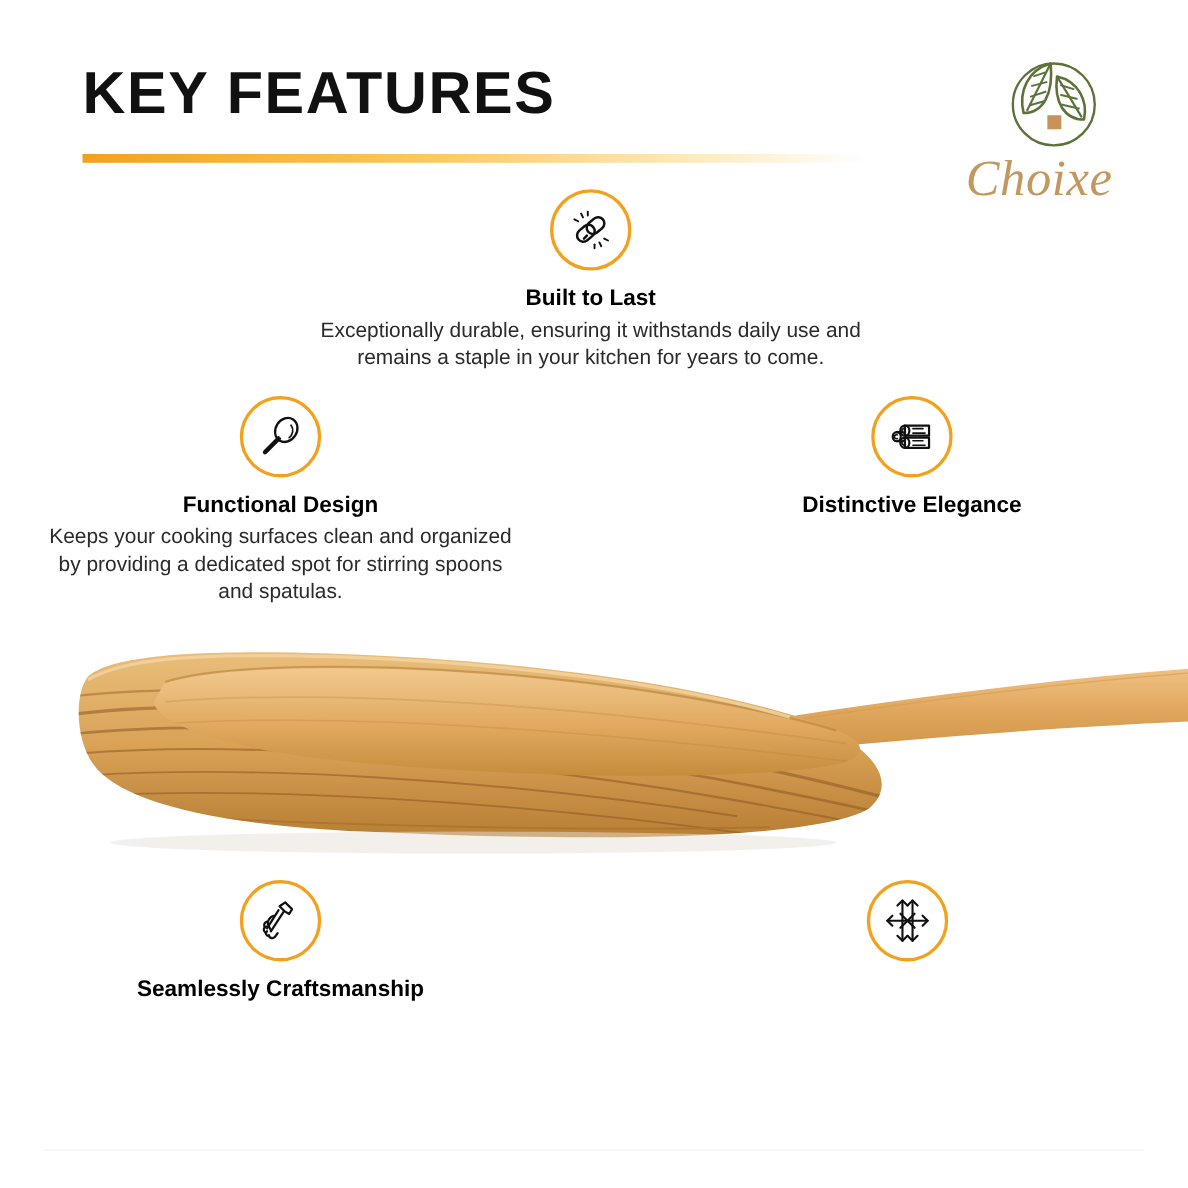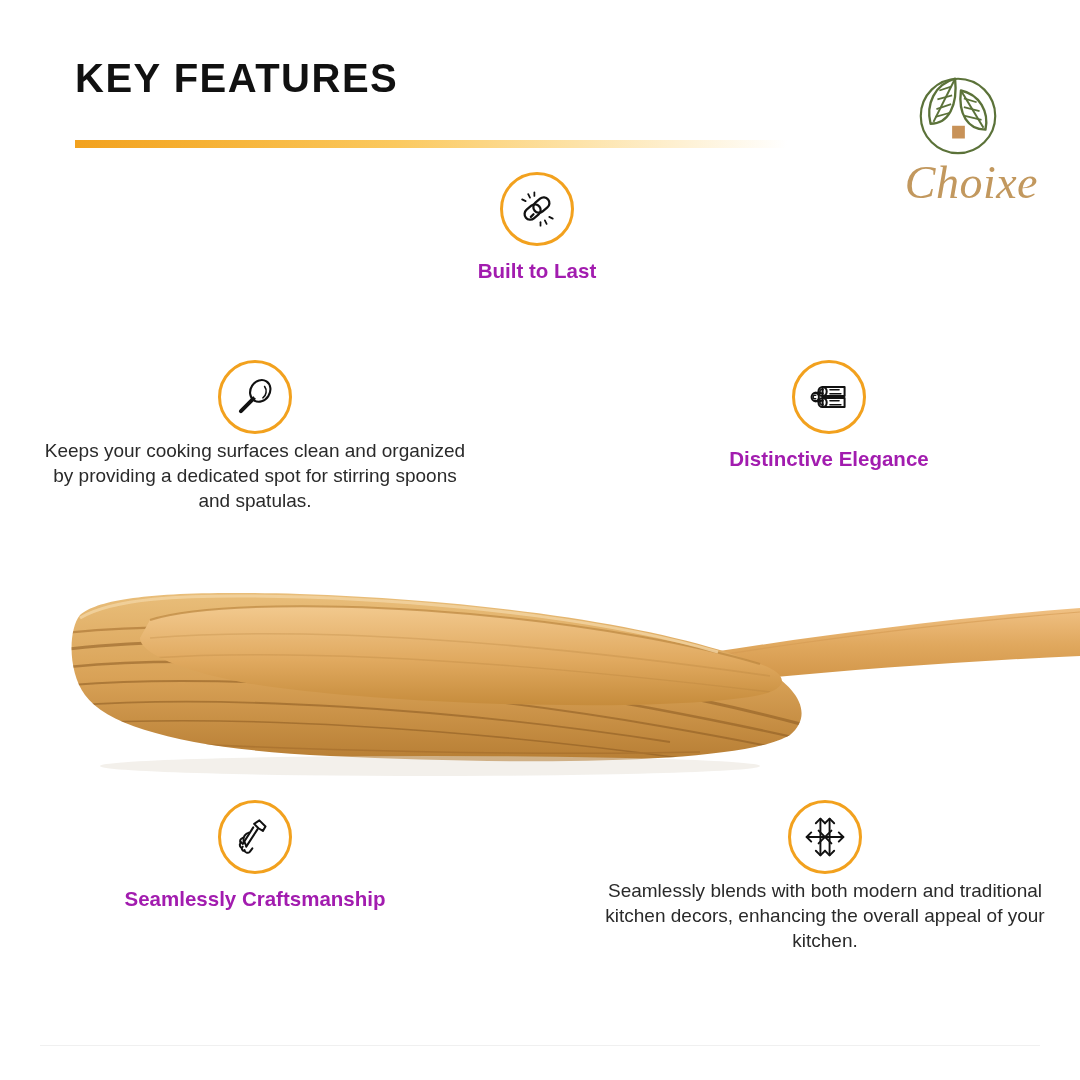--- a/index.html
+++ b/index.html
@@ -9,39 +9,39 @@
     font-family:"Liberation Sans", sans-serif;
     color:#1a1a1a;
     position:relative;
     overflow:hidden;
   }
 
   
   #page-title {
     position:absolute;
     left:75px; top:58px;
-    font-size:40px;
+    font-size:54px;
     font-weight:bold;
     letter-spacing:1.5px;
     color:#111111;
     line-height:1;
   }
   #title-divider {
     position:absolute;
     left:75px; top:140px;
     width:712px; height:8px;
     background:linear-gradient(to right, #F2A11E 0%, #F6B134 18%, #FBC95F 45%, #FDE2A6 70%, #FFFFFF 100%);
   }
 
   
   #brand-logo {
     position:absolute;
-    right:42px; top:65px;
+    right:42px; top:44px;
     width:160px;
-    text-align:right;
+    text-align:left;
   }
   #brand-logo .mark { display:block; margin:0 auto; }
   #brand-wordmark {
     display:block;
     margin-top:-4px;
     font-family:"Liberation Serif", serif;
     font-style:italic;
     font-size:46px;
     color:#C2985E;
     letter-spacing:0.5px;
@@ -57,21 +57,21 @@
     display:flex;
     align-items:center;
     justify-content:center;
     margin:0 auto;
     background:#ffffff;
   }
   .feature .f-title {
     margin-top:13px;
     font-size:20.5px;
     font-weight:bold;
-    color:#a21caf;
+    color:#000000;
     text-align:center;
     line-height:1.2;
   }
   .feature .f-desc {
     margin-top:4px;
     font-size:19px;
     font-weight:300;
     color:#2a2a2a;
     text-align:center;
     line-height:1.32;
@@ -186,32 +186,34 @@
         <path d="M16 11 L14 7"></path>
           <path d="M11 15 L7 13"></path>
           <path d="M21 9 L21 5"></path>
         <path d="M33 37 L35 41"></path>
           <path d="M38 33 L42 35"></path>
           <path d="M28 39 L28 43"></path>
       </g>
     </svg>
   </div>
   <div class="f-title">Built to Last</div>
+  <div class="f-desc">Exceptionally durable, ensuring it withstands daily use and remains a staple in your kitchen for years to come.</div>
 </div>
 
 <div class="feature" id="feature-func">
   <div class="icon-circle">
     <svg width="42" height="42" viewBox="0 0 48 48">
       <g fill="none" stroke="#111" stroke-width="2.4" stroke-linecap="round" stroke-linejoin="round">
         <ellipse cx="30" cy="17" rx="11" ry="13" transform="rotate(33 30 17)"></ellipse>
         <path d="M23.5 26 L9 40.5 C7.5 42 6 40.5 7.5 39 L22 24.5"></path>
         <path d="M35 12 C38 16 37 22 33 25" stroke-width="1.8"></path>
       </g>
     </svg>
   </div>
+  <div class="f-title">Functional Design</div>
   <div class="f-desc">Keeps your cooking surfaces clean and organized by providing a dedicated spot for stirring spoons and spatulas.</div>
 </div>
 
 <div class="feature" id="feature-eleg">
   <div class="icon-circle">
     <svg width="44" height="44" viewBox="0 0 48 48">
       <g fill="none" stroke="#111" stroke-width="2.2" stroke-linecap="round" stroke-linejoin="round">
 
         <path d="M17 13 H41 V23 H17 Z"></path>
         <ellipse cx="17" cy="18" rx="4.5" ry="5"></ellipse>
@@ -268,16 +270,15 @@
 
         <path d="M29 4 V44"></path>
         <path d="M24 9 L29 4 L34 9"></path>
         <path d="M24 39 L29 44 L34 39"></path>
 
         <path d="M17 17 L31 31"></path>
         <path d="M31 17 L17 31"></path>
       </g>
     </svg>
   </div>
-  <div class="f-desc">Seamlessly blends with both modern and traditional kitchen decors, enhancing the overall appeal of your kitchen.</div>
 </div>
 
 <div id="footer-rule"></div>
 
 </body></html>

